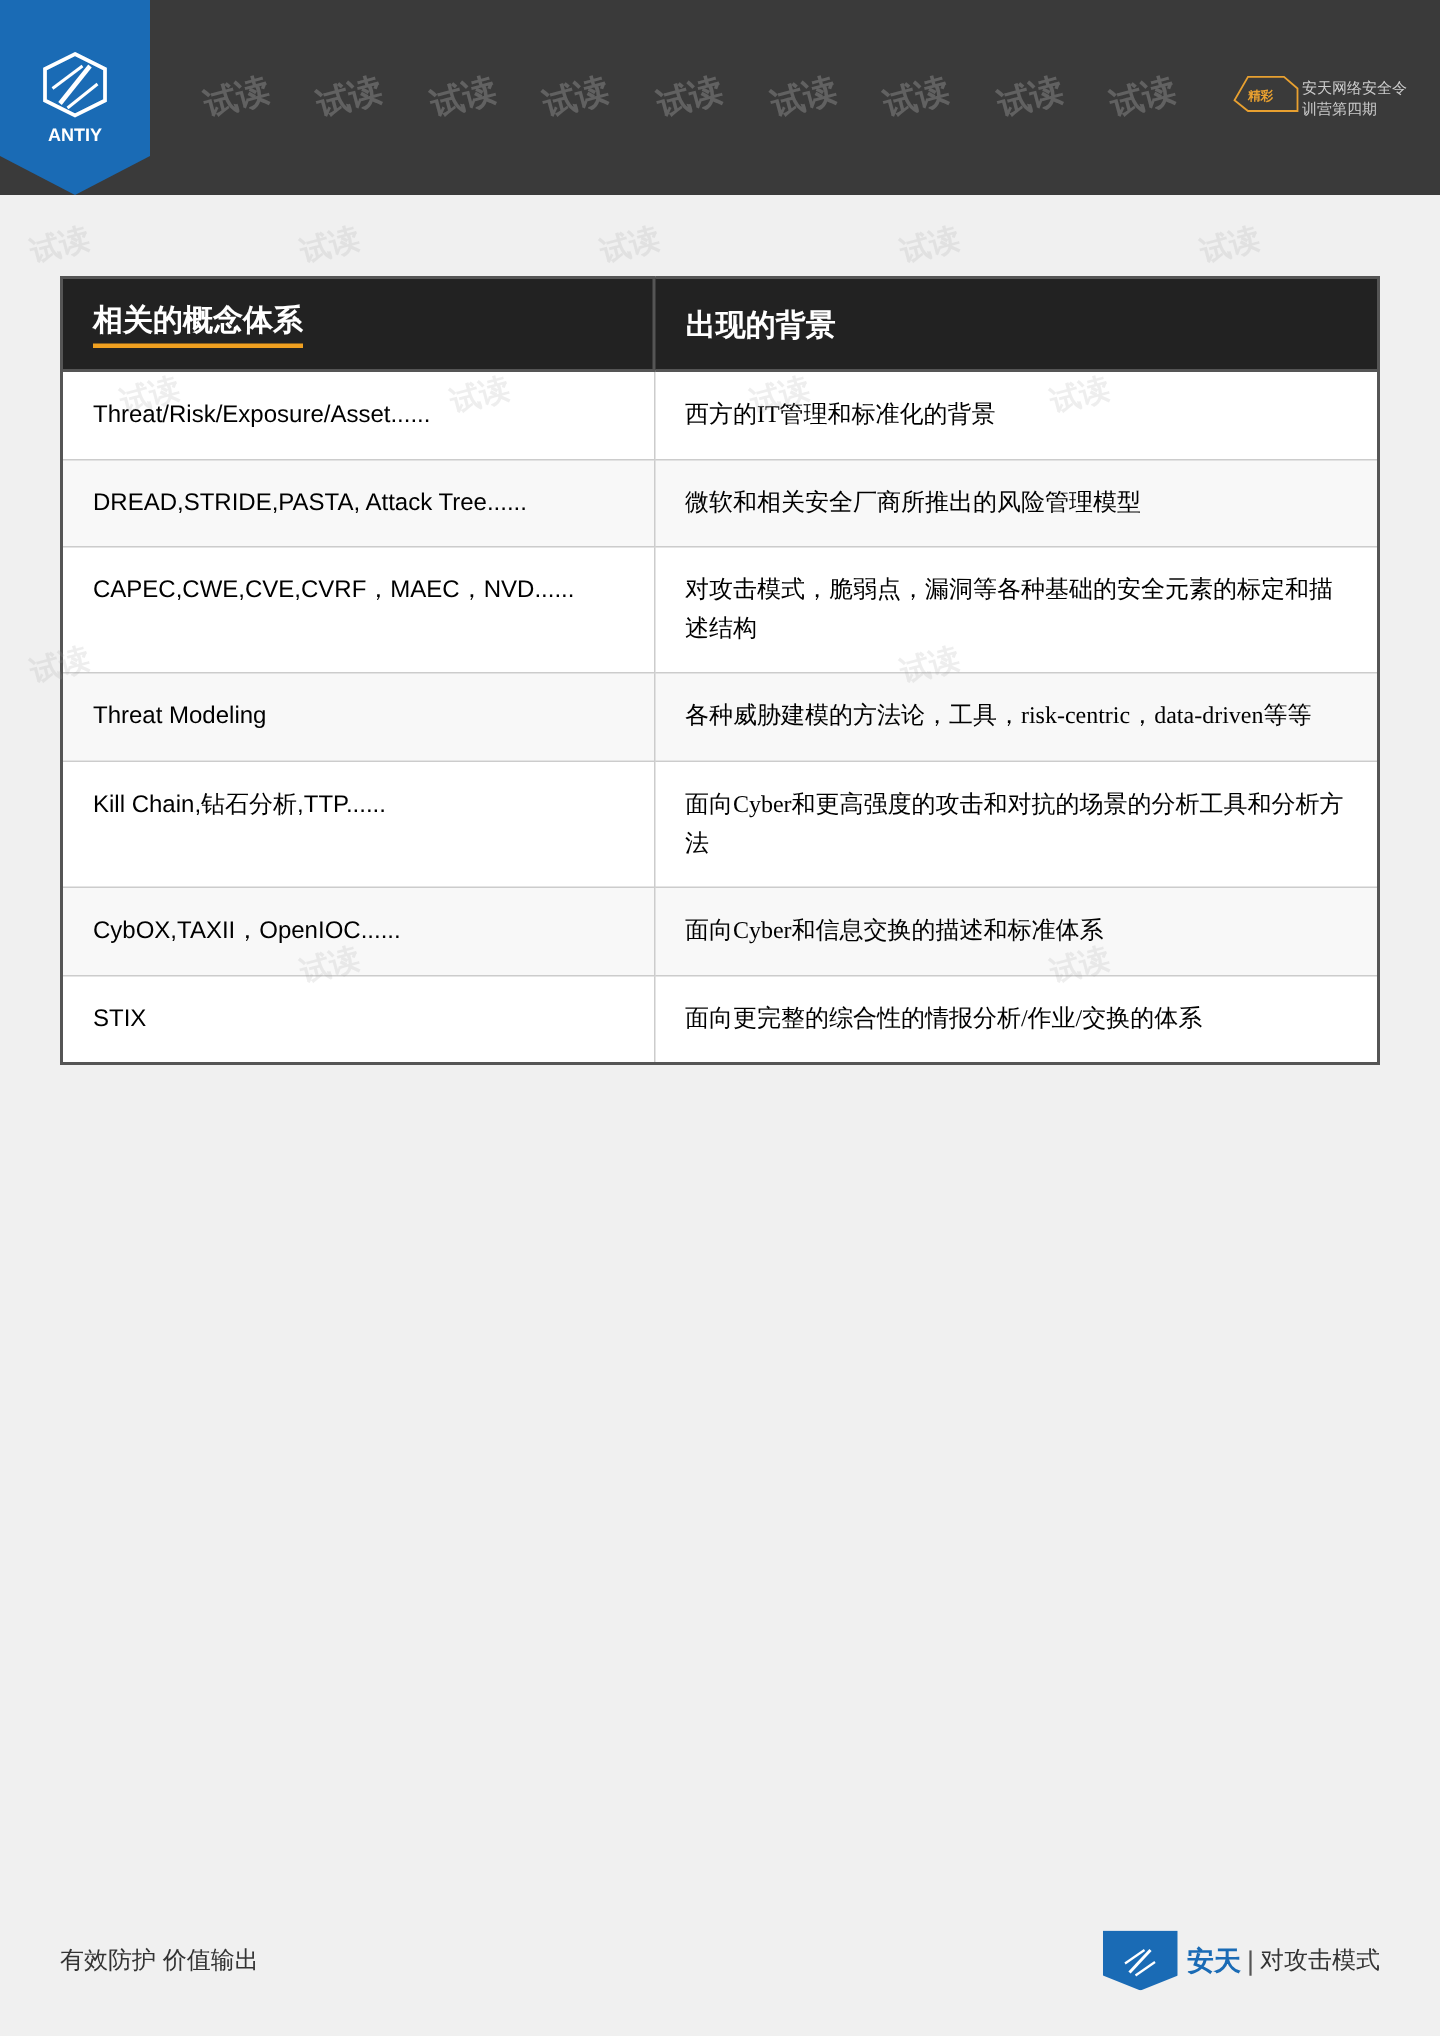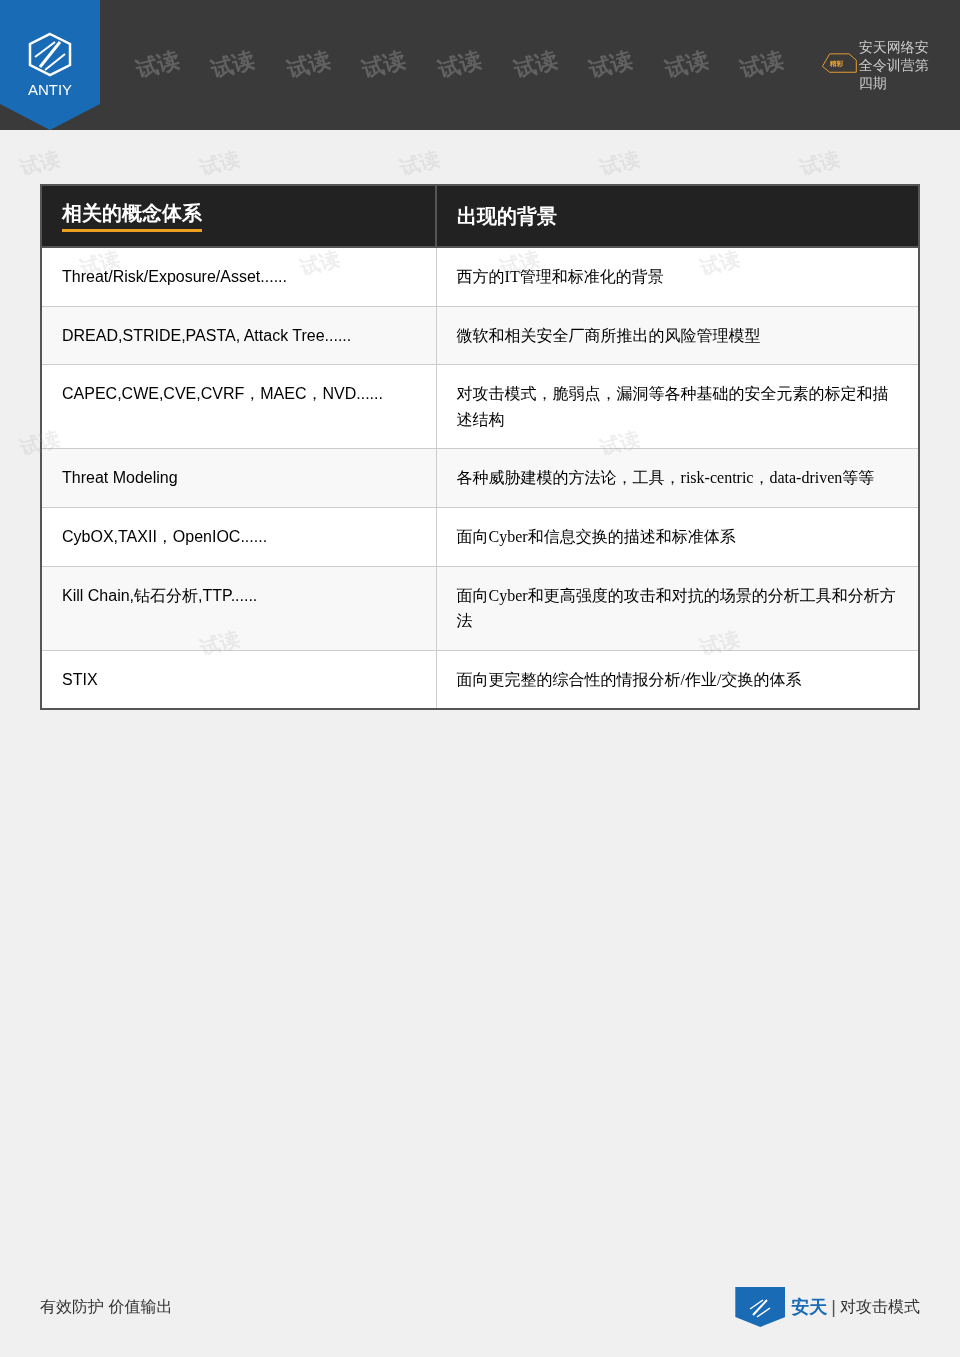--- a/index.html
+++ b/index.html
@@ -30,23 +30,23 @@
       flex-direction: column;
       align-items: center;
       justify-content: center;
       position: relative;
       clip-path: polygon(0 0, 100% 0, 100% 80%, 50% 100%, 0 80%);
       flex-shrink: 0;
     }
 
     .logo-text {
       color: white;
-      font-size: 15px;
+      font-size: 12px;
       margin-top: 4px;
-      font-weight: normal;
+      font-weight: bold;
     }
 
     .header-watermarks {
       flex: 1;
       display: flex;
       align-items: center;
       justify-content: space-around;
       padding: 0 20px;
     }
 
@@ -63,21 +63,21 @@
       height: 80px;
       display: flex;
       flex-direction: row;
       align-items: center;
       justify-content: center;
       margin-right: 20px;
     }
 
     .header-right-logo .brand-sub {
       color: #ccc;
-      font-size: 14px;
+      font-size: 10px;
       margin-top: 2px;
     }
 
     
     .main-content {
       padding: 30px 40px;
       position: relative;
     }
 
     
@@ -282,26 +282,26 @@
         </tr>
         <tr>
           <td class="col-left">CAPEC,CWE,CVE,CVRF，MAEC，NVD......</td>
           <td class="col-right">对攻击模式，脆弱点，漏洞等各种基础的安全元素的标定和描述结构</td>
         </tr>
         <tr>
           <td class="col-left">Threat Modeling</td>
           <td class="col-right">各种威胁建模的方法论，工具，risk-centric，data-driven等等</td>
         </tr>
         <tr>
+          <td class="col-left">Kill Chain,钻石分析,TTP......</td>
+          <td class="col-right">面向Cyber和更高强度的攻击和对抗的场景的分析工具和分析方法</td>
+        </tr>
+        <tr>
           <td class="col-left">CybOX,TAXII，OpenIOC......</td>
           <td class="col-right">面向Cyber和信息交换的描述和标准体系</td>
-        </tr>
-        <tr>
-          <td class="col-left">Kill Chain,钻石分析,TTP......</td>
-          <td class="col-right">面向Cyber和更高强度的攻击和对抗的场景的分析工具和分析方法</td>
         </tr>
         <tr>
           <td class="col-left">STIX</td>
           <td class="col-right">面向更完整的综合性的情报分析/作业/交换的体系</td>
         </tr>
       </tbody>
   </table>
 </div>
 
 <div class="footer">

